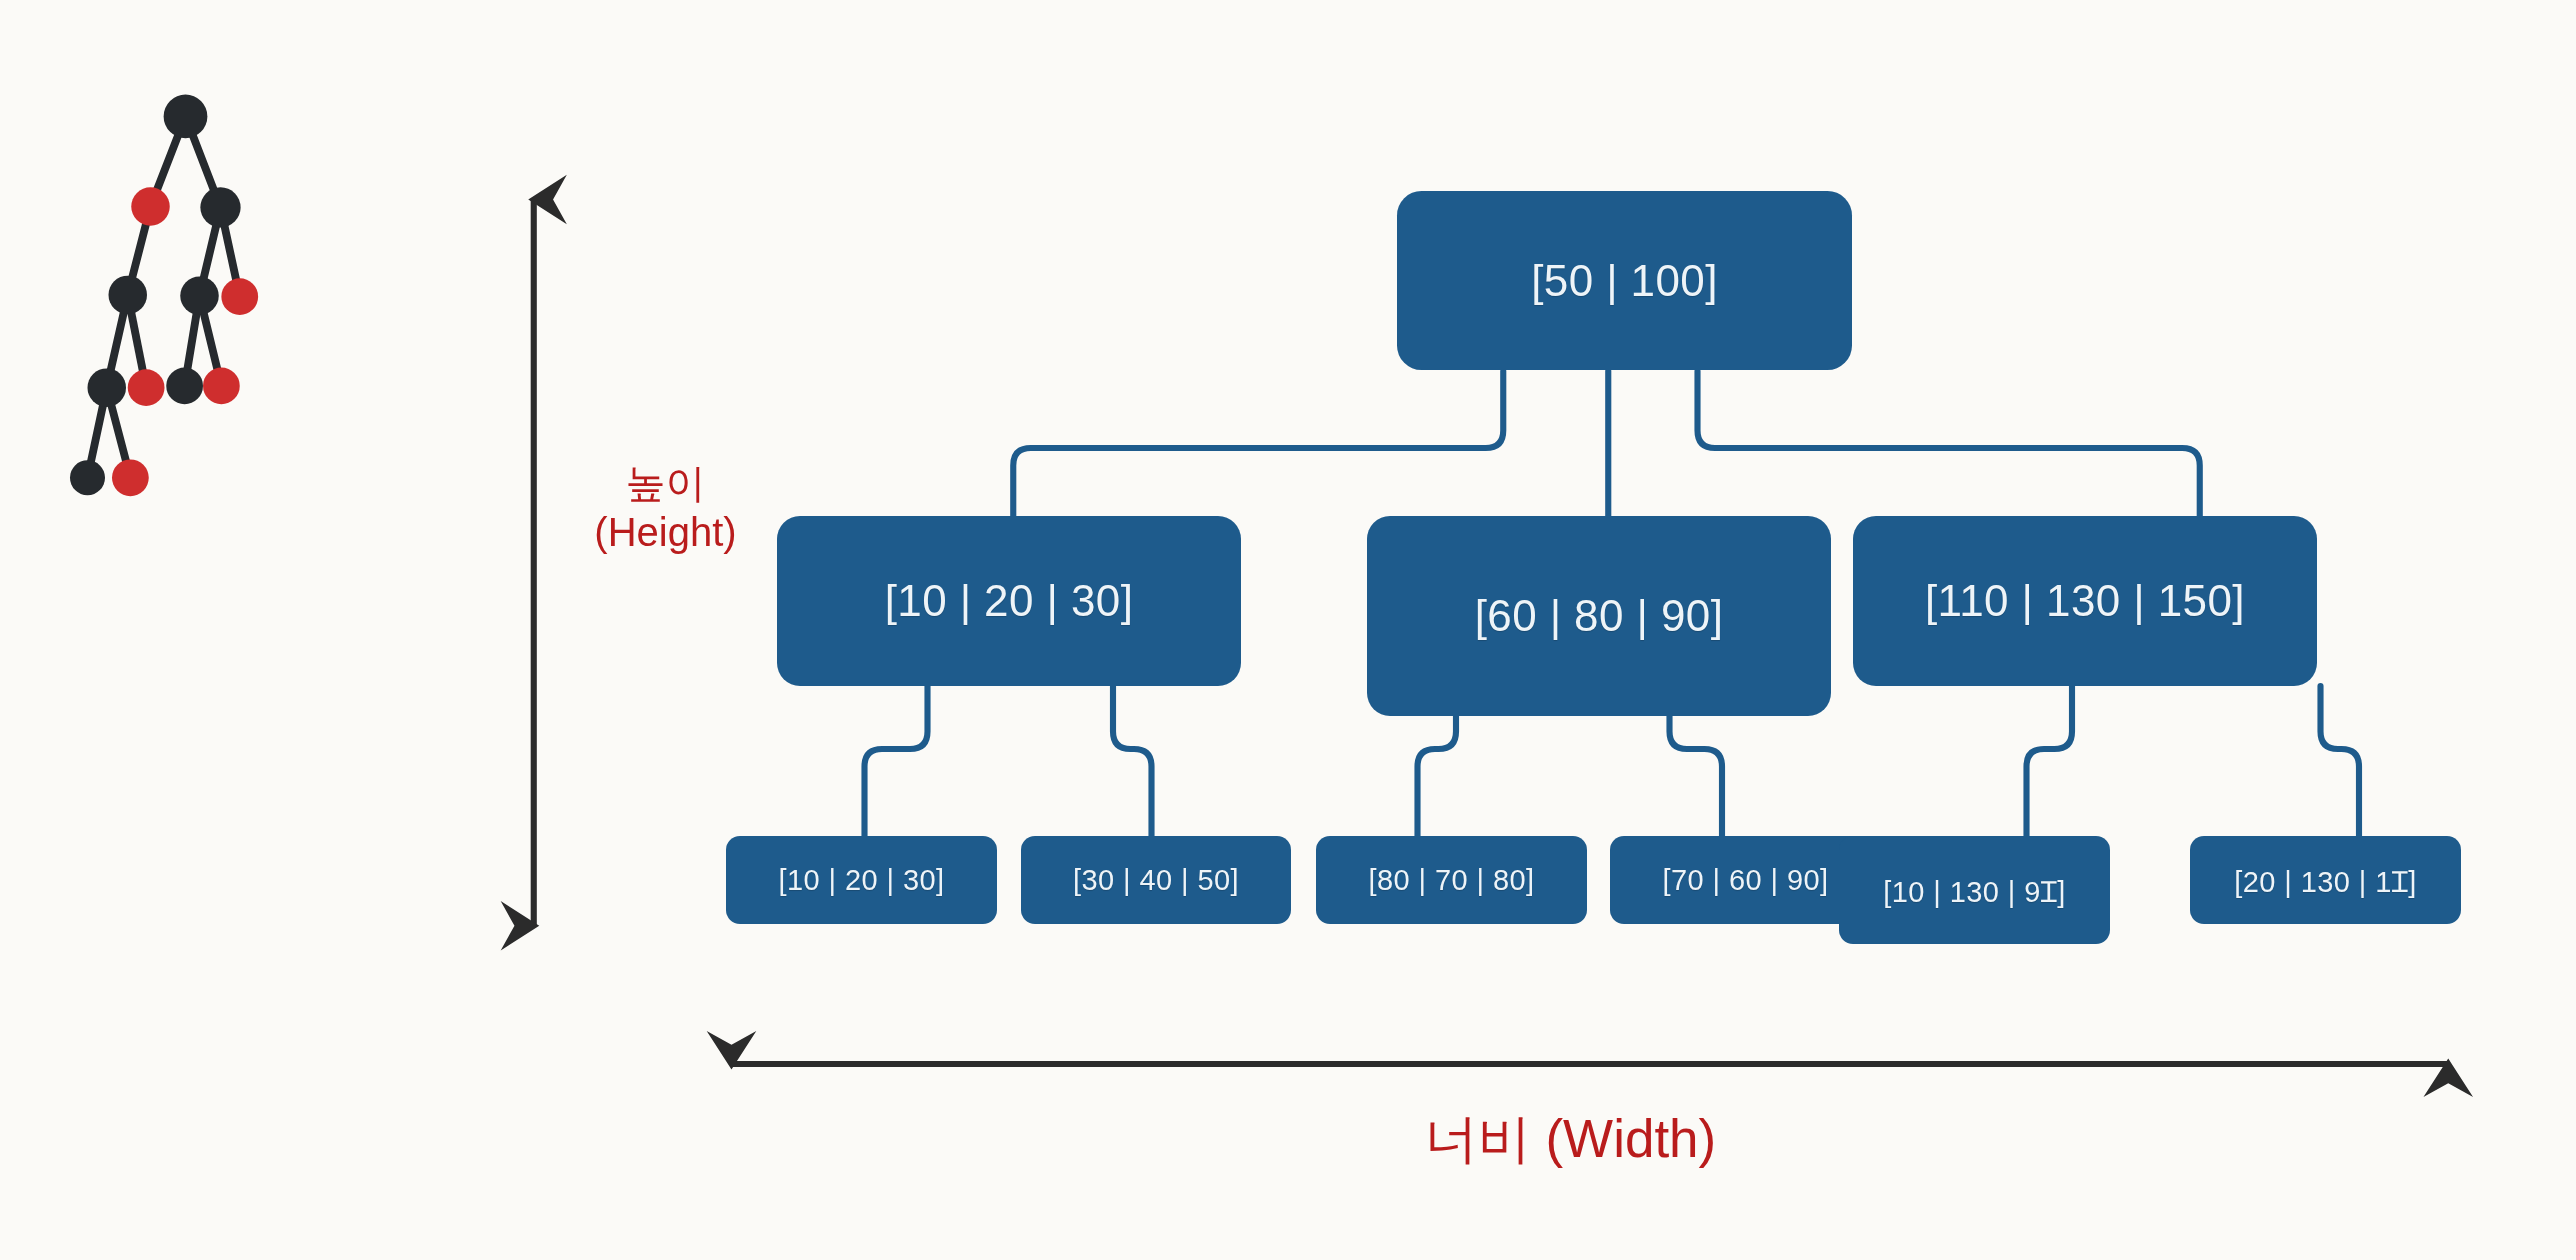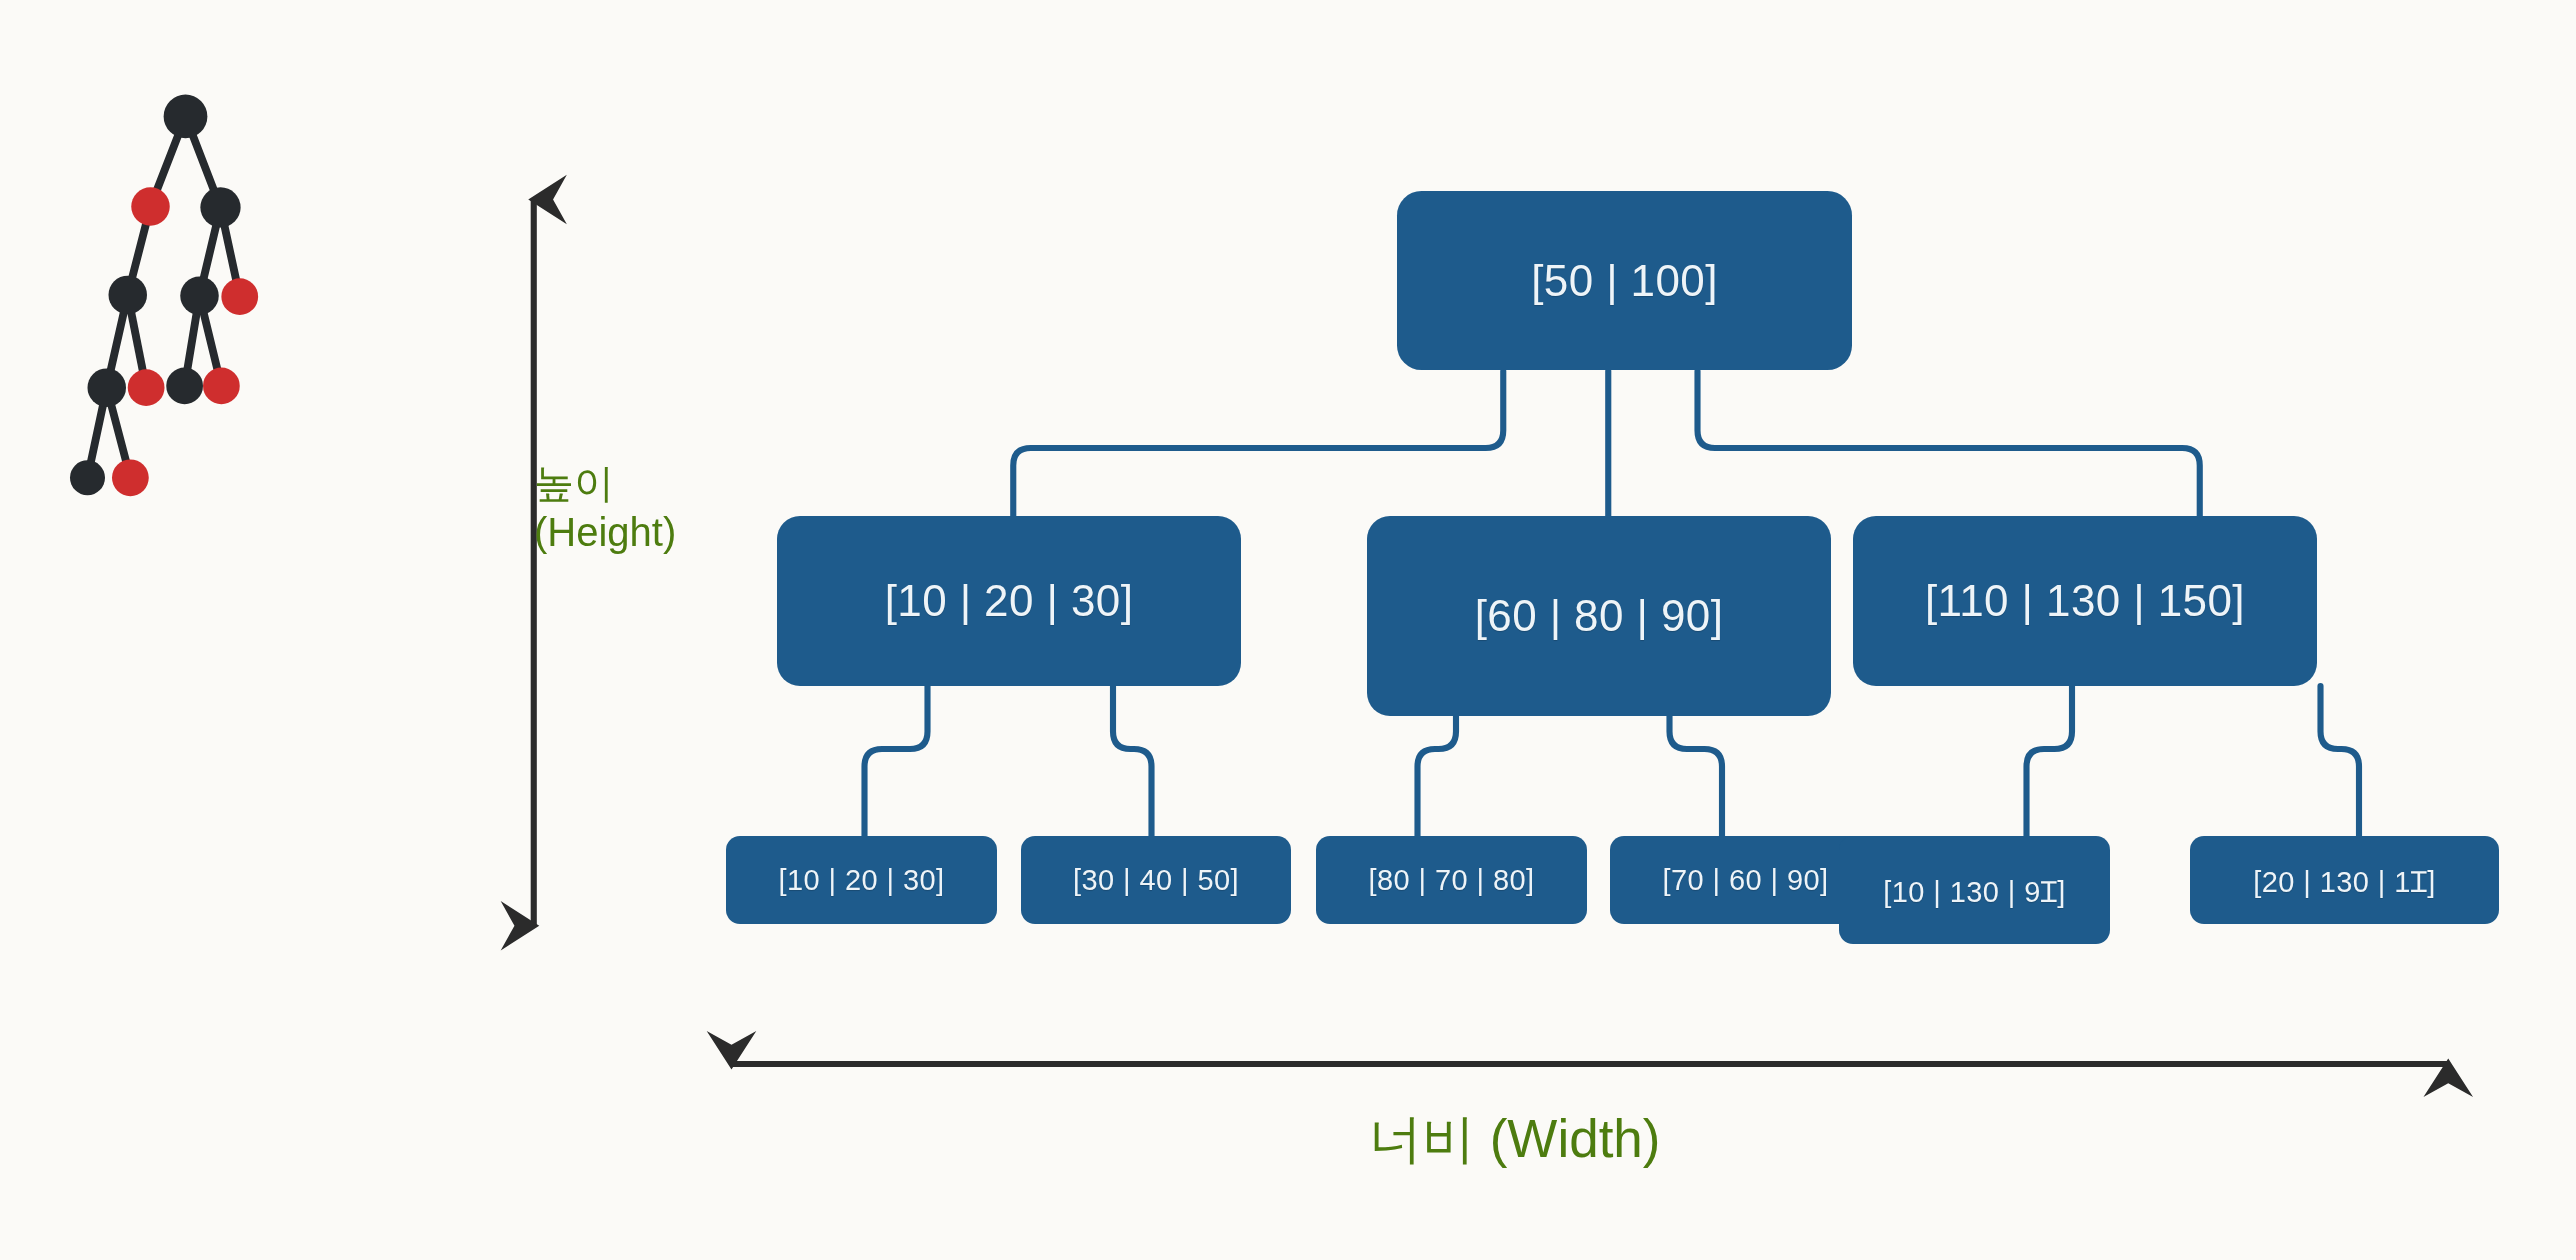--- a/index.html
+++ b/index.html
@@ -41,22 +41,22 @@
   .node-internal {
     border-radius: 23px;
     font-size: 44px;
   }
   .node-leaf {
     border-radius: 14px;
     font-size: 29px;
   }
   .axis-label {
     position: absolute;
-    color: #4d7c0f;
-    text-align: left;
+    color: #b91c1c;
+    text-align: center;
     line-height: 1.22;
     white-space: nowrap;
   }
   #height-label {
     font-size: 40px;
     left: 534px;
     top: 459px;
     width: 263px;
   }
   #width-label {
@@ -145,21 +145,21 @@
 <div class="node-box node-leaf" style="left:726px; top:836px; width:271px; height:88px;">[10 | 20 | 30]</div>
 
 <div class="node-box node-leaf" style="left:1021px; top:836px; width:270px; height:88px;">[30 | 40 | 50]</div>
 
 <div class="node-box node-leaf" style="left:1316px; top:836px; width:271px; height:88px;">[80 | 70 | 80]</div>
 
 <div class="node-box node-leaf" style="left:1610px; top:836px; width:271px; height:88px;">[70 | 60 | 90]</div>
 
 <div class="node-box node-leaf" style="left:1839px; top:836px; width:271px; height:108px;">[10 | 130 | 9Ɪ]</div>
 
-<div class="node-box node-leaf" style="left:2190px; top:836px; width:309px; height:88px;">[20 | 130 | 1Ɪ]</div>
+<div class="node-box node-leaf" style="left:2190px; top:836px; width:271px; height:88px;">[20 | 130 | 1Ɪ]</div>
 
 <div class="axis-label" id="height-label">
   <div>높이</div>
   <div>(Height)</div>
 </div>
 
 <div class="axis-label" id="width-label">너비 (Width)</div>
 
 
 </body></html>

